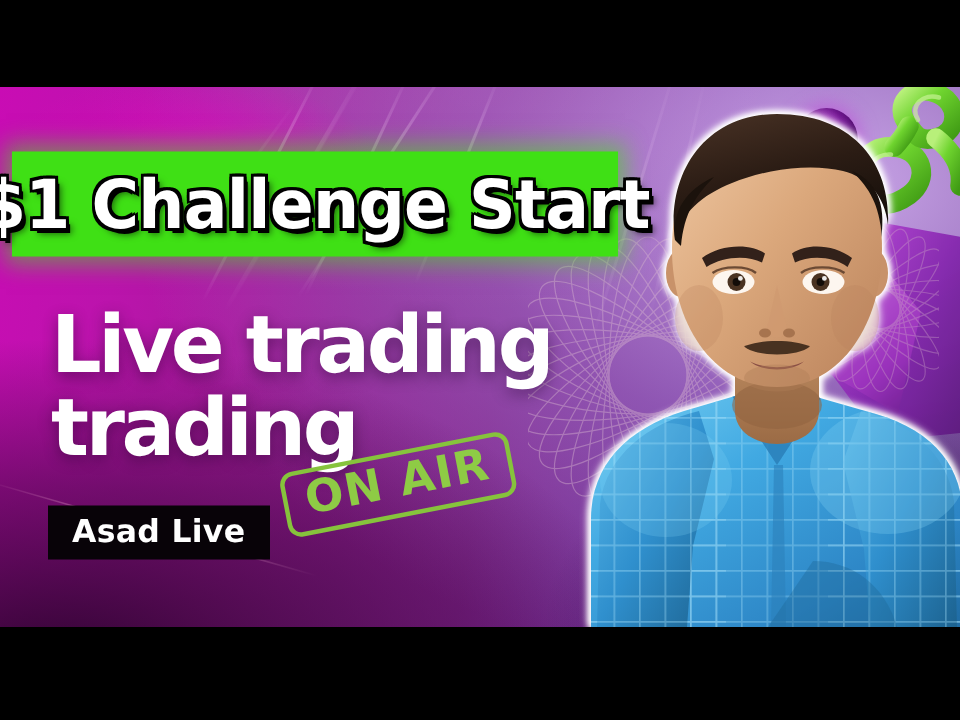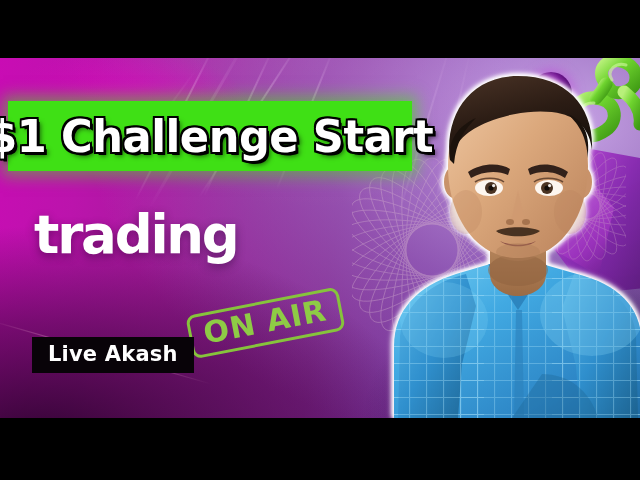--- a/index.html
+++ b/index.html
@@ -379,29 +379,30 @@
 
       <ellipse cx="74" cy="138" rx="16" ry="22" fill="#b8805a" opacity="0.25"></ellipse>
       <ellipse cx="178" cy="138" rx="16" ry="22" fill="#b8805a" opacity="0.25"></ellipse>
     </svg>
 
     <div class="banner">
       <div class="banner-text">$1 Challenge Start</div>
     </div>
 
     <div class="title">
+      <span class="l1">Live trading</span>
       <span class="l2">trading</span>
     </div>
 
     <div class="onair">
       <div class="onair-text">ON AIR</div>
     </div>
 
     <div class="nameplate">
-      <div class="nameplate-text">Live Akash</div>
+      <div class="nameplate-text">Asad Live</div>
     </div>
 
   </div>
 
   <div class="bar top"></div>
   <div class="bar bottom"></div>
 
 </div>
 
 </body></html>

